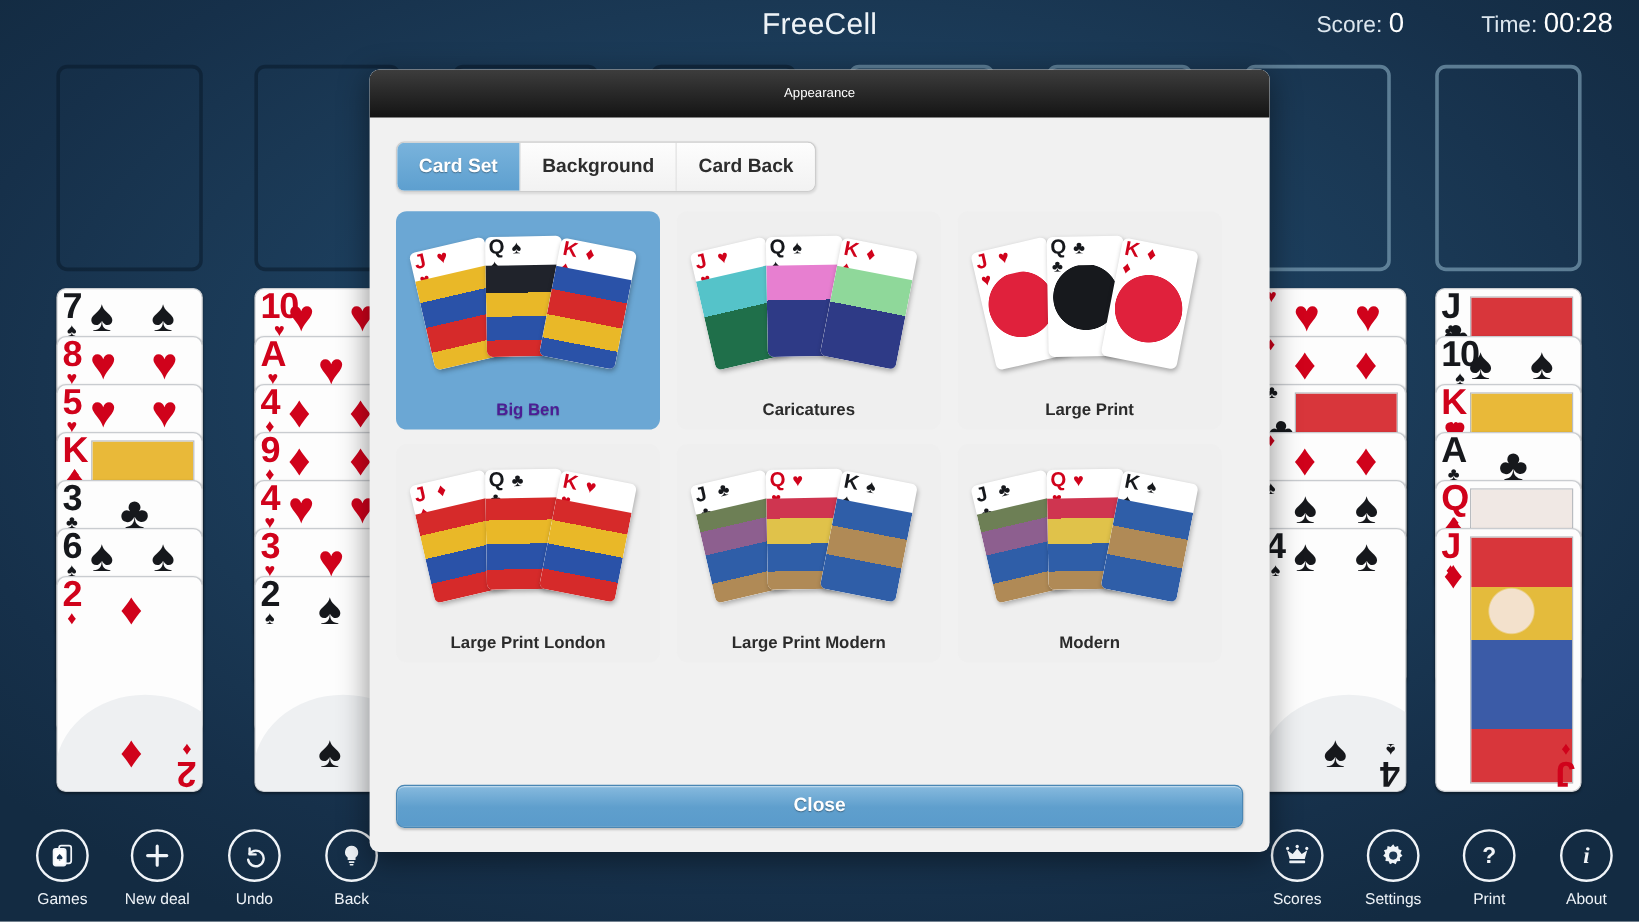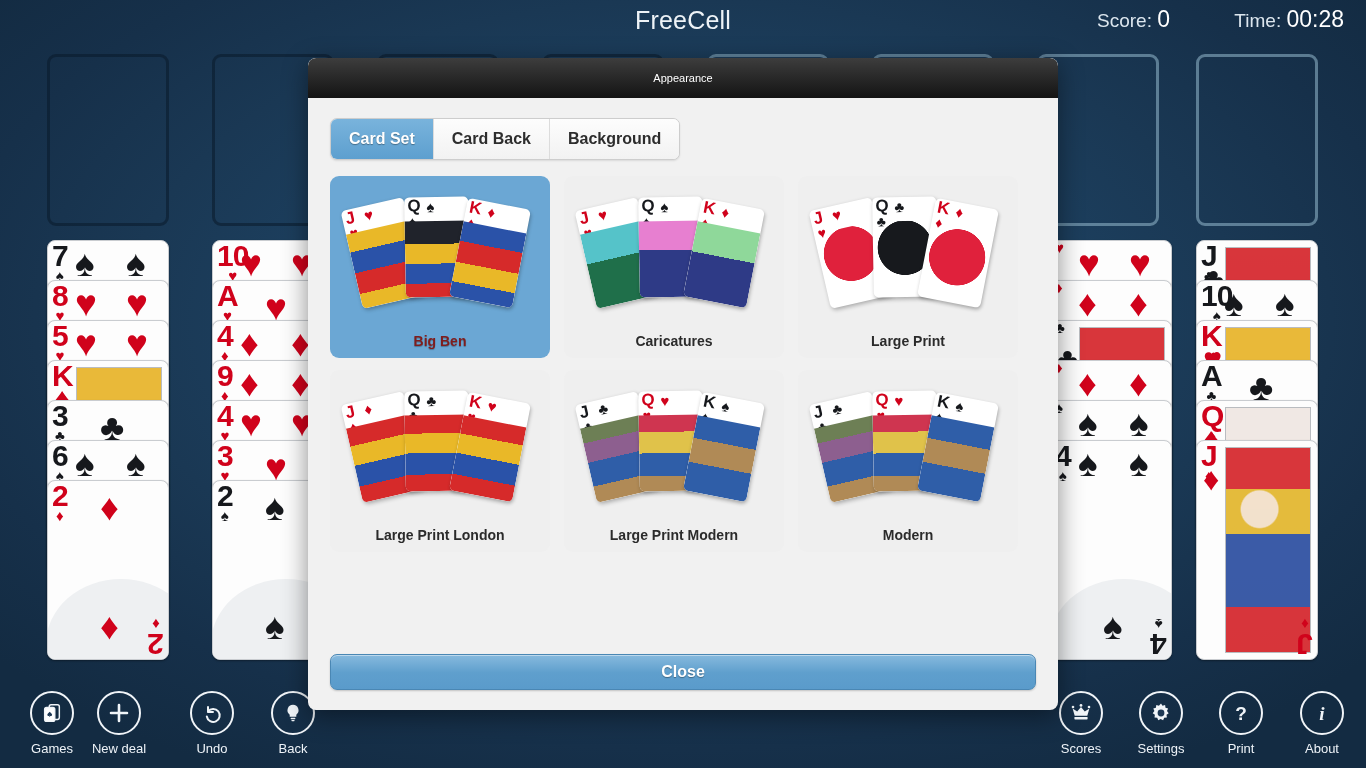--- a/index.html
+++ b/index.html
@@ -155,21 +155,21 @@
   .tile {
     height: 182px; border-radius: 9px;
     background: #efefef;
     display: flex; flex-direction: column; align-items: center; justify-content: flex-end;
     padding-bottom: 9px; cursor: pointer; position: relative;
   }
   .tile.selected { background: #6ba7d4; }
   .tile-label {
     font-size: 14px; font-weight: 700; color: #2b2b2b;
   }
-  .tile.selected .tile-label { color: #7f1d1d; text-shadow: 0 1px 1px rgba(0,0,0,.3); }
+  .tile.selected .tile-label { color: #4c1d95; text-shadow: 0 1px 1px rgba(0,0,0,.3); }
 
   .fan { position: relative; width: 190px; height: 140px; margin-bottom: 6px; }
   .fan .mini {
     position: absolute; width: 64px; height: 100px; top: 16px;
     background: #fff; border-radius: 5px;
     box-shadow: 1px 2px 4px rgba(0,0,0,.3);
     overflow: hidden;
   }
   .fan .mini .mr {
     position: absolute; left: 3px; top: 0px; font-size: 17px; font-weight: 700; line-height: 1.05;
@@ -502,22 +502,22 @@
         </div>
       </div>
     </div>
 </div>
 
 <div class="overlay-dialog">
   <div class="dlg-title">Appearance</div>
   <div class="dlg-body">
     <div class="tabs" id="tabs">
         <div class="tab active">Card Set</div>
+        <div class="tab">Background</div>
         <div class="tab">Card Back</div>
-        <div class="tab">Background</div>
       </div>
     <div class="grid" id="cardset-grid">
         <div class="tile selected">
           <div class="fan">
             <div class="mini m1">
               <span class="mr red">J</span>
               <span class="ms red">♥</span>
               <span class="ms2 red">♥</span>
               <span class="art art-bb-j"></span>
             </div>
@@ -663,21 +663,21 @@
       <div class="tb-item" style="left: 9px;">
         <div class="tb-circle">
           <svg width="22" height="22" viewBox="0 0 24 24">
             <rect x="9" y="3" width="11" height="16" rx="2" fill="none" stroke="currentColor" stroke-width="1.6"></rect>
             <rect x="4" y="6" width="11" height="15" rx="2" fill="#fff" stroke="currentColor" stroke-width="1.6"></rect>
             <path d="M9.5 10.5c-1.6 1.7-2.6 2.4-2.6 3.5 0 .9.7 1.4 1.4 1.4.5 0 .9-.2 1.2-.6-.1.8-.4 1.3-.8 1.6h1.6c-.4-.3-.7-.8-.8-1.6.3.4.7.6 1.2.6.7 0 1.4-.5 1.4-1.4 0-1.1-1-1.8-2.6-3.5z" fill="#1d3854"></path>
           </svg>
         </div>
         <div class="tb-label">Games</div>
       </div>
-      <div class="tb-item" style="left: 76px;">
+      <div class="tb-item" style="left: 88px;">
         <div class="tb-circle">
           <svg width="24" height="24" viewBox="0 0 24 24">
             <path d="M12 4v16M4 12h16" stroke="currentColor" stroke-width="2.6" stroke-linecap="round"></path>
           </svg>
         </div>
         <div class="tb-label">New deal</div>
       </div>
       <div class="tb-item" style="left: 169px;">
         <div class="tb-circle">
           <svg width="24" height="24" viewBox="0 0 24 24">

